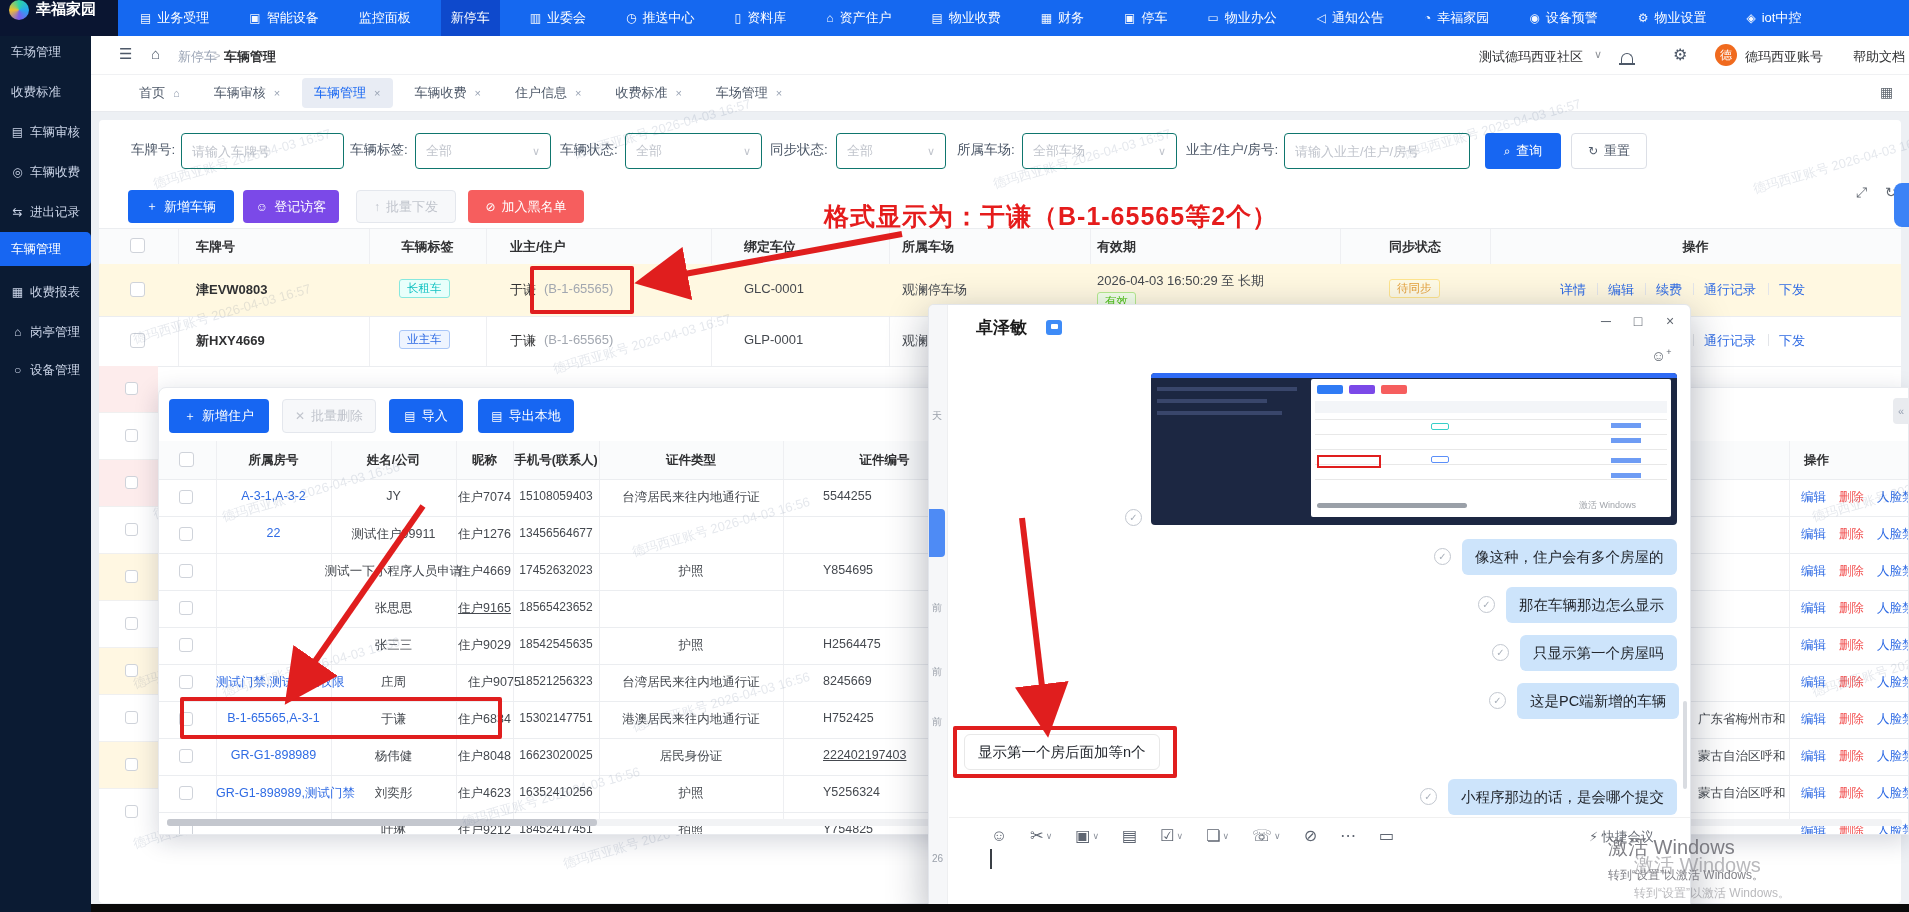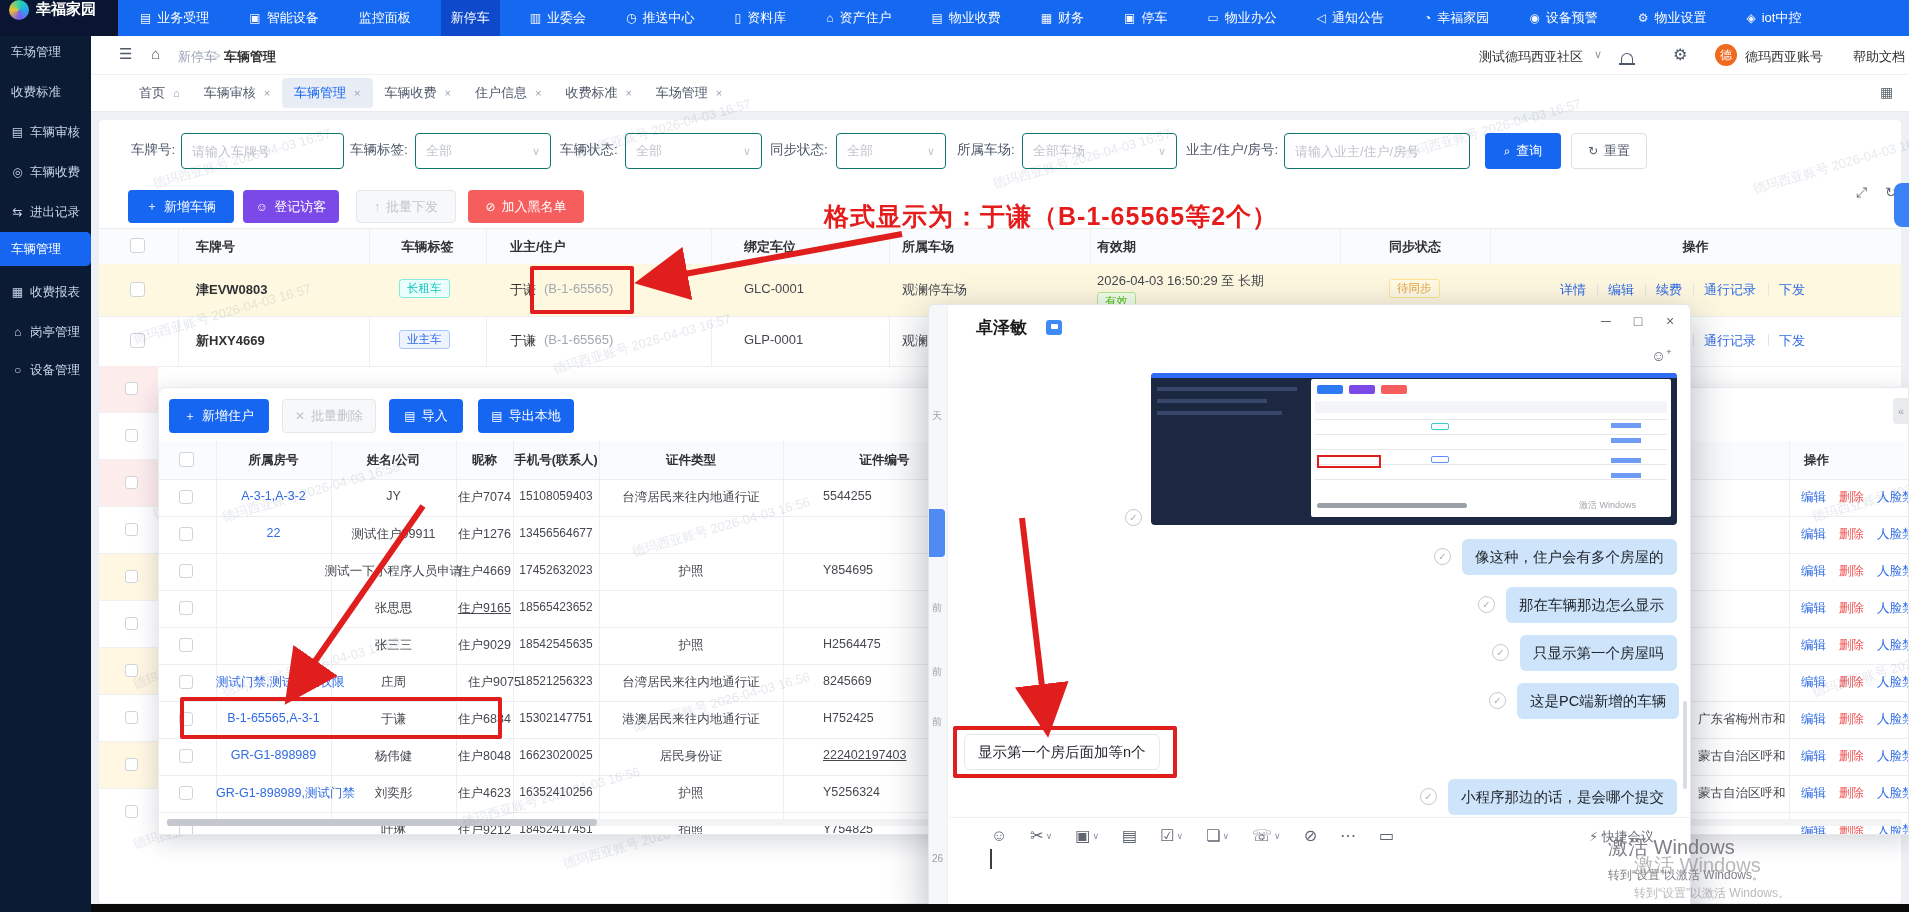--- a/index.html
+++ b/index.html
@@ -18,21 +18,21 @@
 .navico{font-size:12px;opacity:.95}
 
 .sidebar{position:absolute;left:0;top:36px;width:91px;height:876px;background:#0B1B33;z-index:6}
 .sideitem{position:absolute;left:0;width:91px;height:28px;display:flex;align-items:center;gap:6px;padding-left:11px;color:#C9D3E6;font-size:12.5px;cursor:pointer;white-space:nowrap}
 .sideitem.active{background:#1766F2;color:#fff;height:34px;border-radius:0 5px 5px 0}
 .sideico{font-size:12px;width:13px;text-align:center;flex:none}
 
 .crumbbar{position:absolute;left:91px;top:36px;width:1818px;height:39px;background:#fff;z-index:5;border-bottom:1px solid #F0F1F3}
 .cicon{position:absolute;color:#4E5969;font-size:15px;top:9px;cursor:pointer}
 .crumbtxt{position:absolute;top:12px;font-size:13px;white-space:nowrap}
-.tabbar{position:absolute;left:91px;top:75px;width:1818px;height:37px;background:#fff;z-index:5;border-bottom:1px solid #E8EAEE;display:flex;align-items:center;padding-left:36px;}
+.tabbar{position:absolute;left:91px;top:75px;width:1818px;height:37px;background:#fff;z-index:5;border-bottom:1px solid #E8EAEE;display:flex;align-items:center;padding-left:36px;gap:10px}
 .tab{display:flex;align-items:center;gap:8px;font-size:13px;color:#4E5969;padding:6px 12px;border-radius:4px;cursor:pointer;white-space:nowrap}
 .tab.active{background:#E8ECF4;color:#1766F2}
 .tabx{color:#98A2B3;font-size:11px}
 
 .card{position:absolute;left:99px;top:120px;width:1802px;height:783px;background:#fff;border-radius:4px;z-index:10;overflow:hidden}
 .flabel{position:absolute;top:21px;font-size:13.5px;color:#4E5969;white-space:nowrap}
 .fbox{position:absolute;top:13px;height:36px;border:1px solid #0f766e;border-radius:4px;background:#fff;font-size:13px;color:#333;padding:0 10px;font-family:"Liberation Sans","DejaVu Sans",sans-serif}
 input.fbox::placeholder{color:#C0C4CC}
 .fsel{display:flex;align-items:center;justify-content:space-between;color:#C0C4CC;cursor:pointer}
 .caret{color:#C0C4CC;font-size:11px;margin-left:6px}

